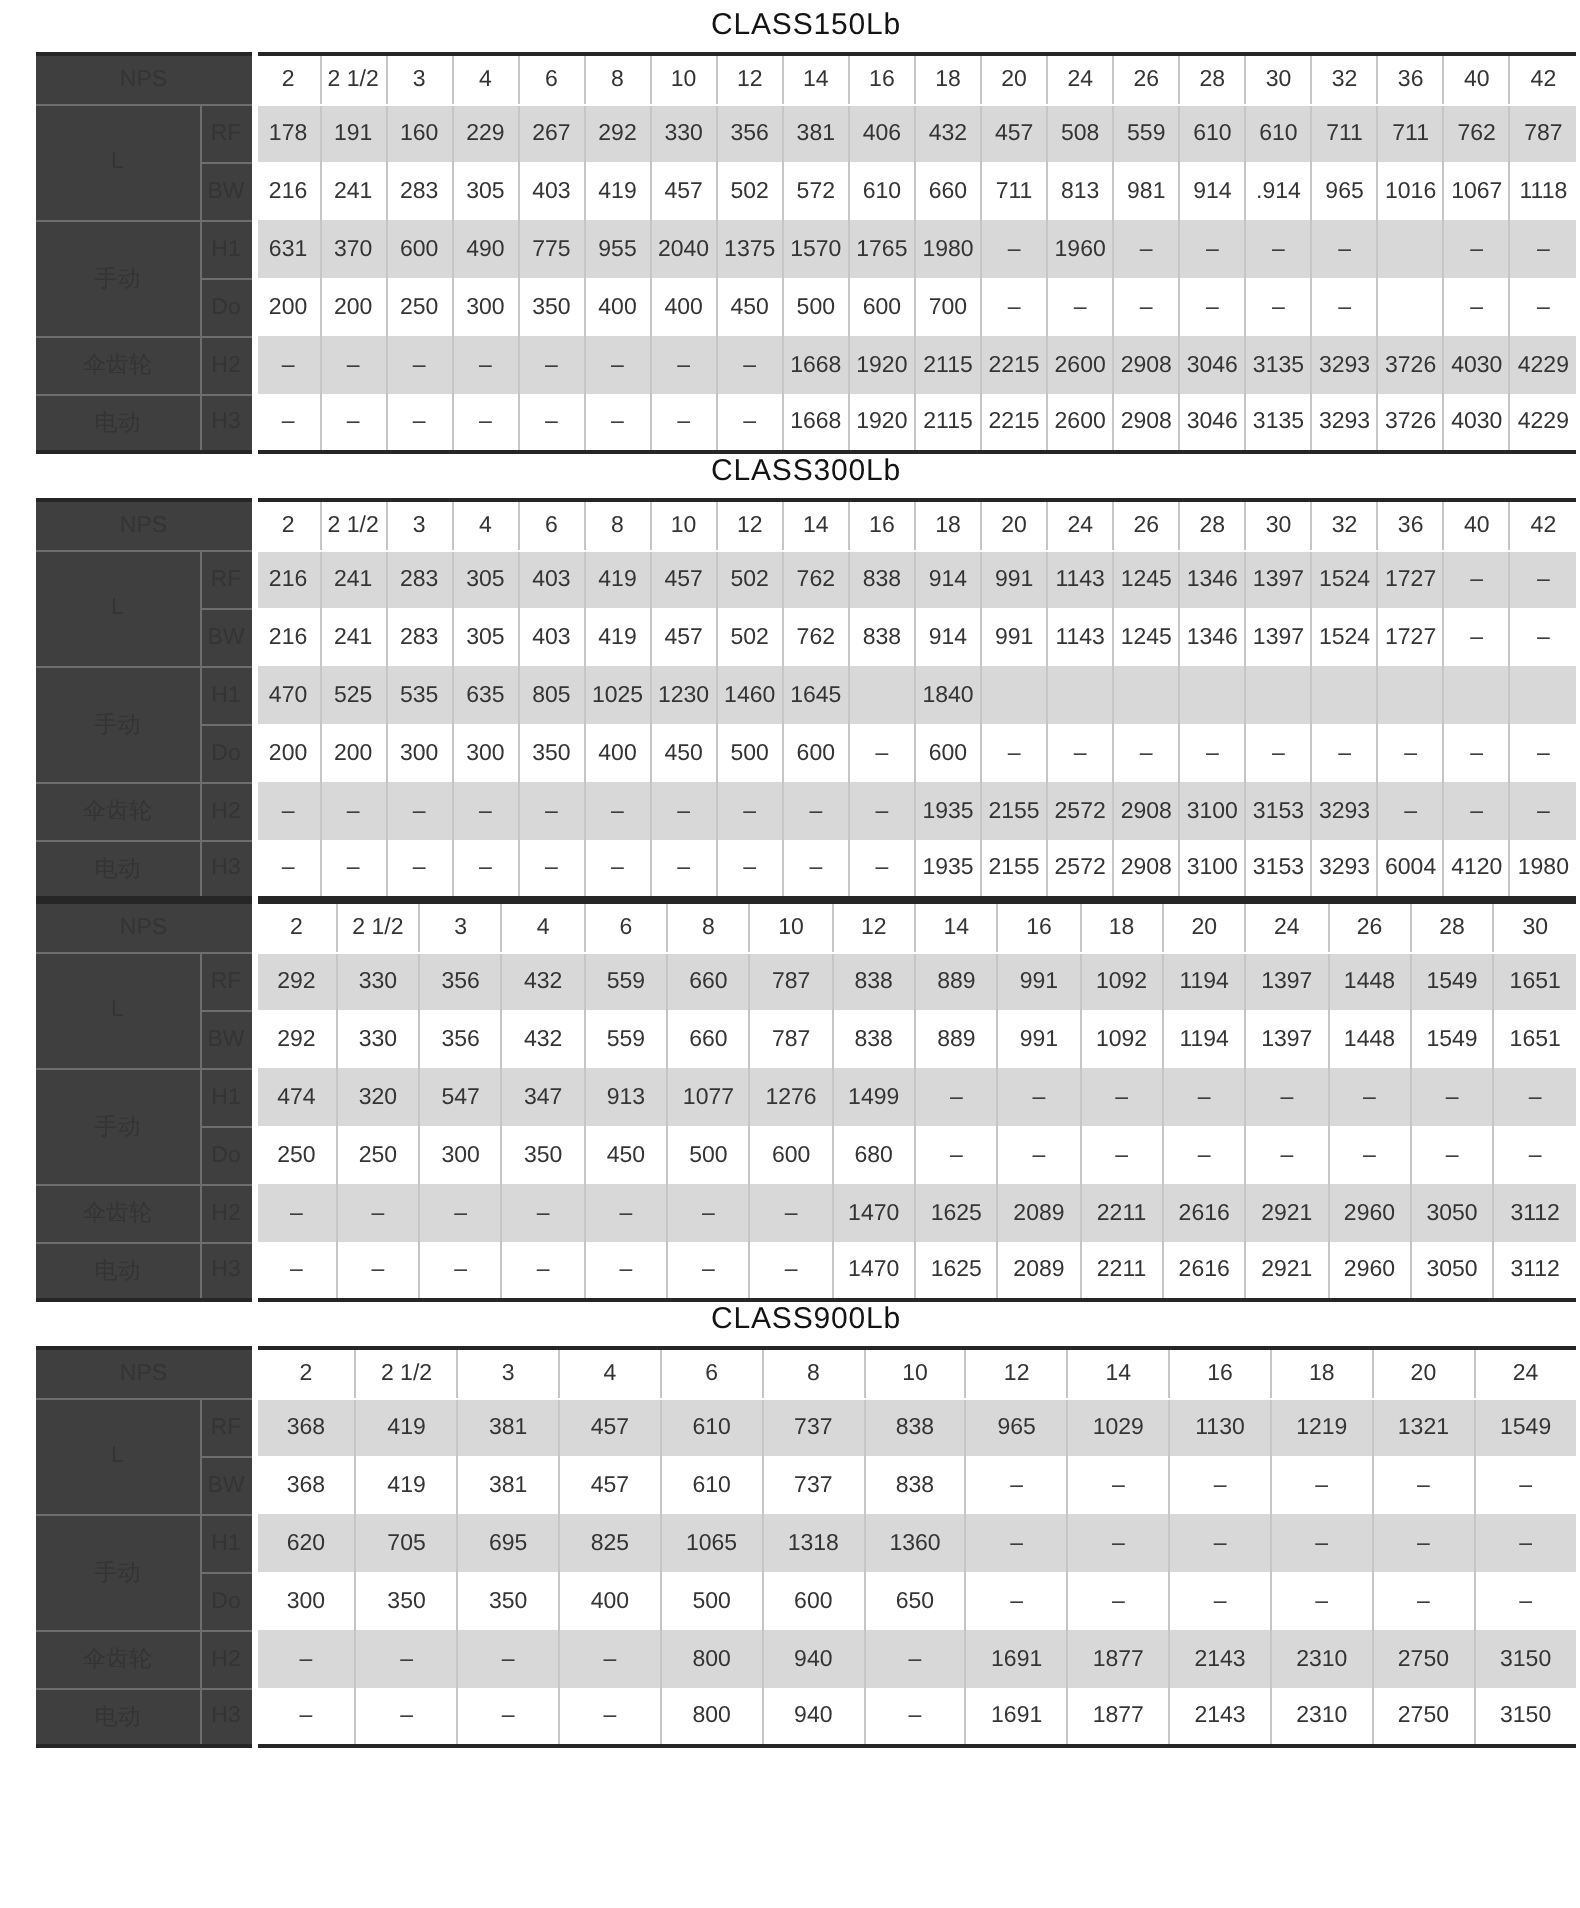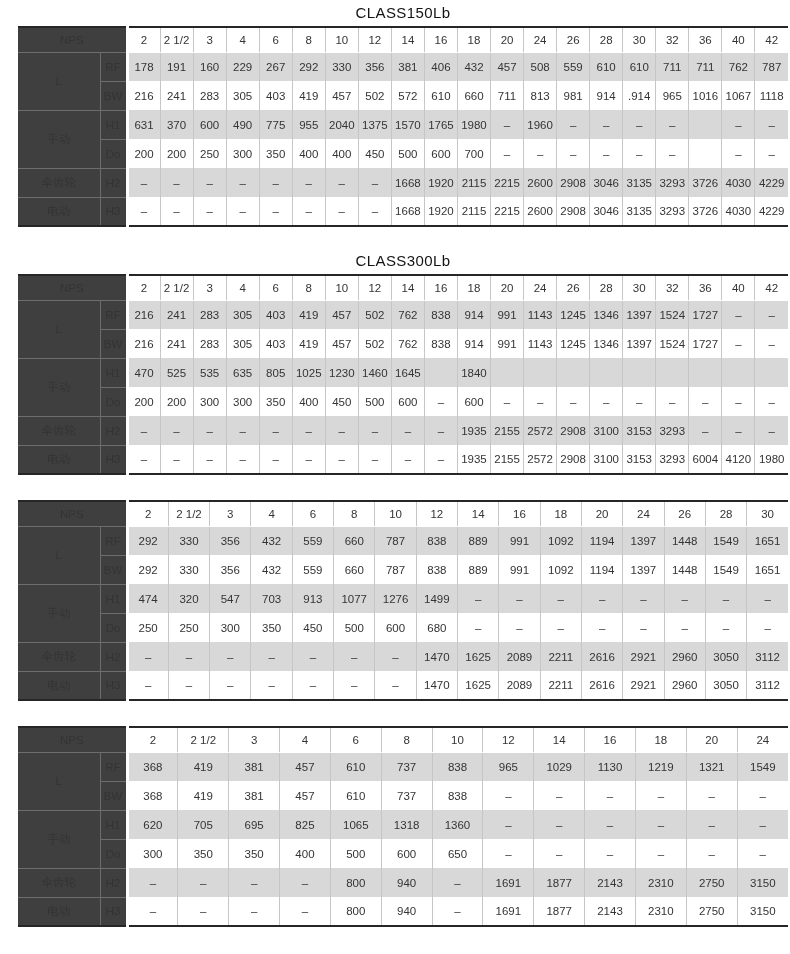--- a/index.html
+++ b/index.html
@@ -20,21 +20,21 @@
     background:var(--page-bg);
     font-family:"Liberation Sans","DejaVu Sans",sans-serif;
   }
   .page{
     width:790px;
     min-height:954px;
     background:var(--page-bg);
     padding:4px 2px 6px 18px;
   }
   .table-section{margin:0;}
-  .table-section + .table-section{margin-top:25px;}
+  .table-section + .table-section{}
   .table-title{
     text-align:center;
     font-weight:normal;
     font-size:15px;
     line-height:18px;
     letter-spacing:.4px;
     color:var(--title-text);
     margin-bottom:4px;
   }
   table.spec{
@@ -572,21 +572,21 @@
             <td class="val">1448</td>
             <td class="val">1549</td>
             <td class="val">1651</td>
           </tr>
           <tr>
             <td rowspan="2" class="label-main">手动</td>
             <td class="label-sub">H1</td>
             <td class="val stripe">474</td>
             <td class="val stripe">320</td>
             <td class="val stripe">547</td>
-            <td class="val stripe">703</td>
+            <td class="val stripe">347</td>
             <td class="val stripe">913</td>
             <td class="val stripe">1077</td>
             <td class="val stripe">1276</td>
             <td class="val stripe">1499</td>
             <td class="val stripe">–</td>
             <td class="val stripe">–</td>
             <td class="val stripe">–</td>
             <td class="val stripe">–</td>
             <td class="val stripe">–</td>
             <td class="val stripe">–</td>
@@ -650,20 +650,21 @@
             <td class="val">2921</td>
             <td class="val">2960</td>
             <td class="val">3050</td>
             <td class="val">3112</td>
           </tr>
         </tbody>
       </table>
   </section>
 
   <section class="table-section">
+    <div class="table-title">CLASS900Lb</div>
     <table class="spec">
         <colgroup>
           <col style="width: 82px;">
           <col style="width: 27px;">
           <col>
           <col>
           <col>
           <col>
           <col>
           <col>

